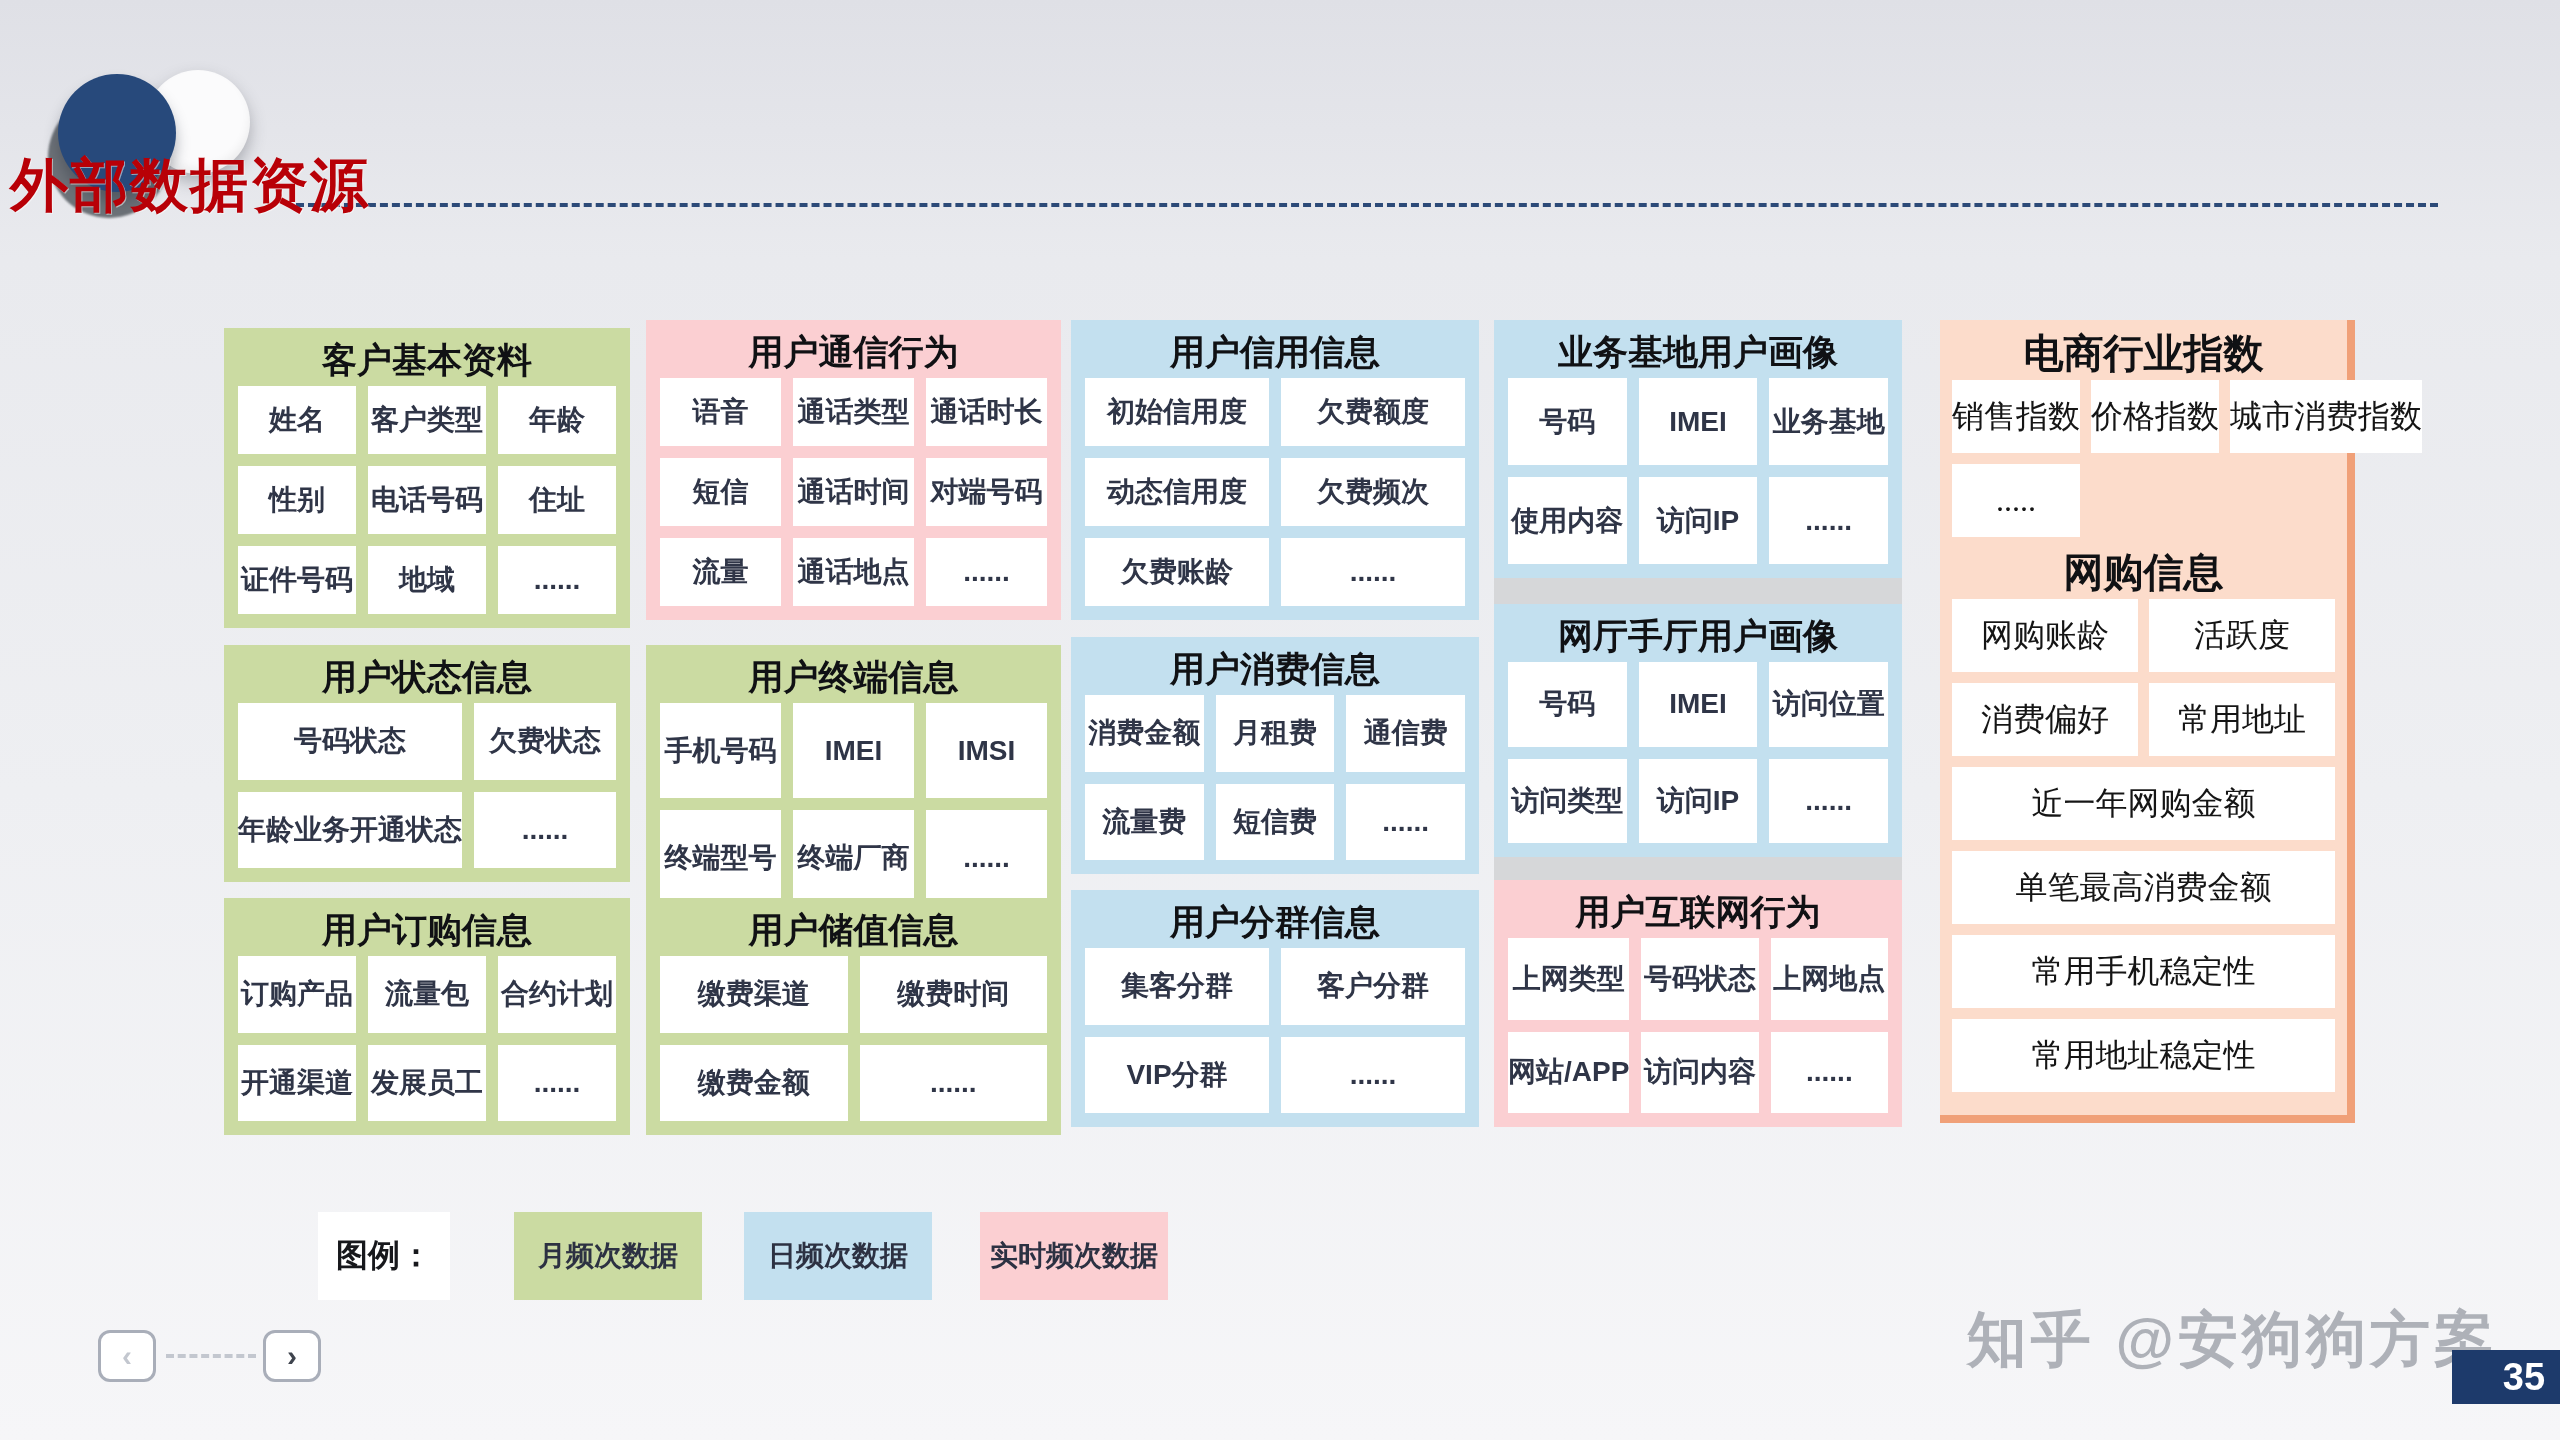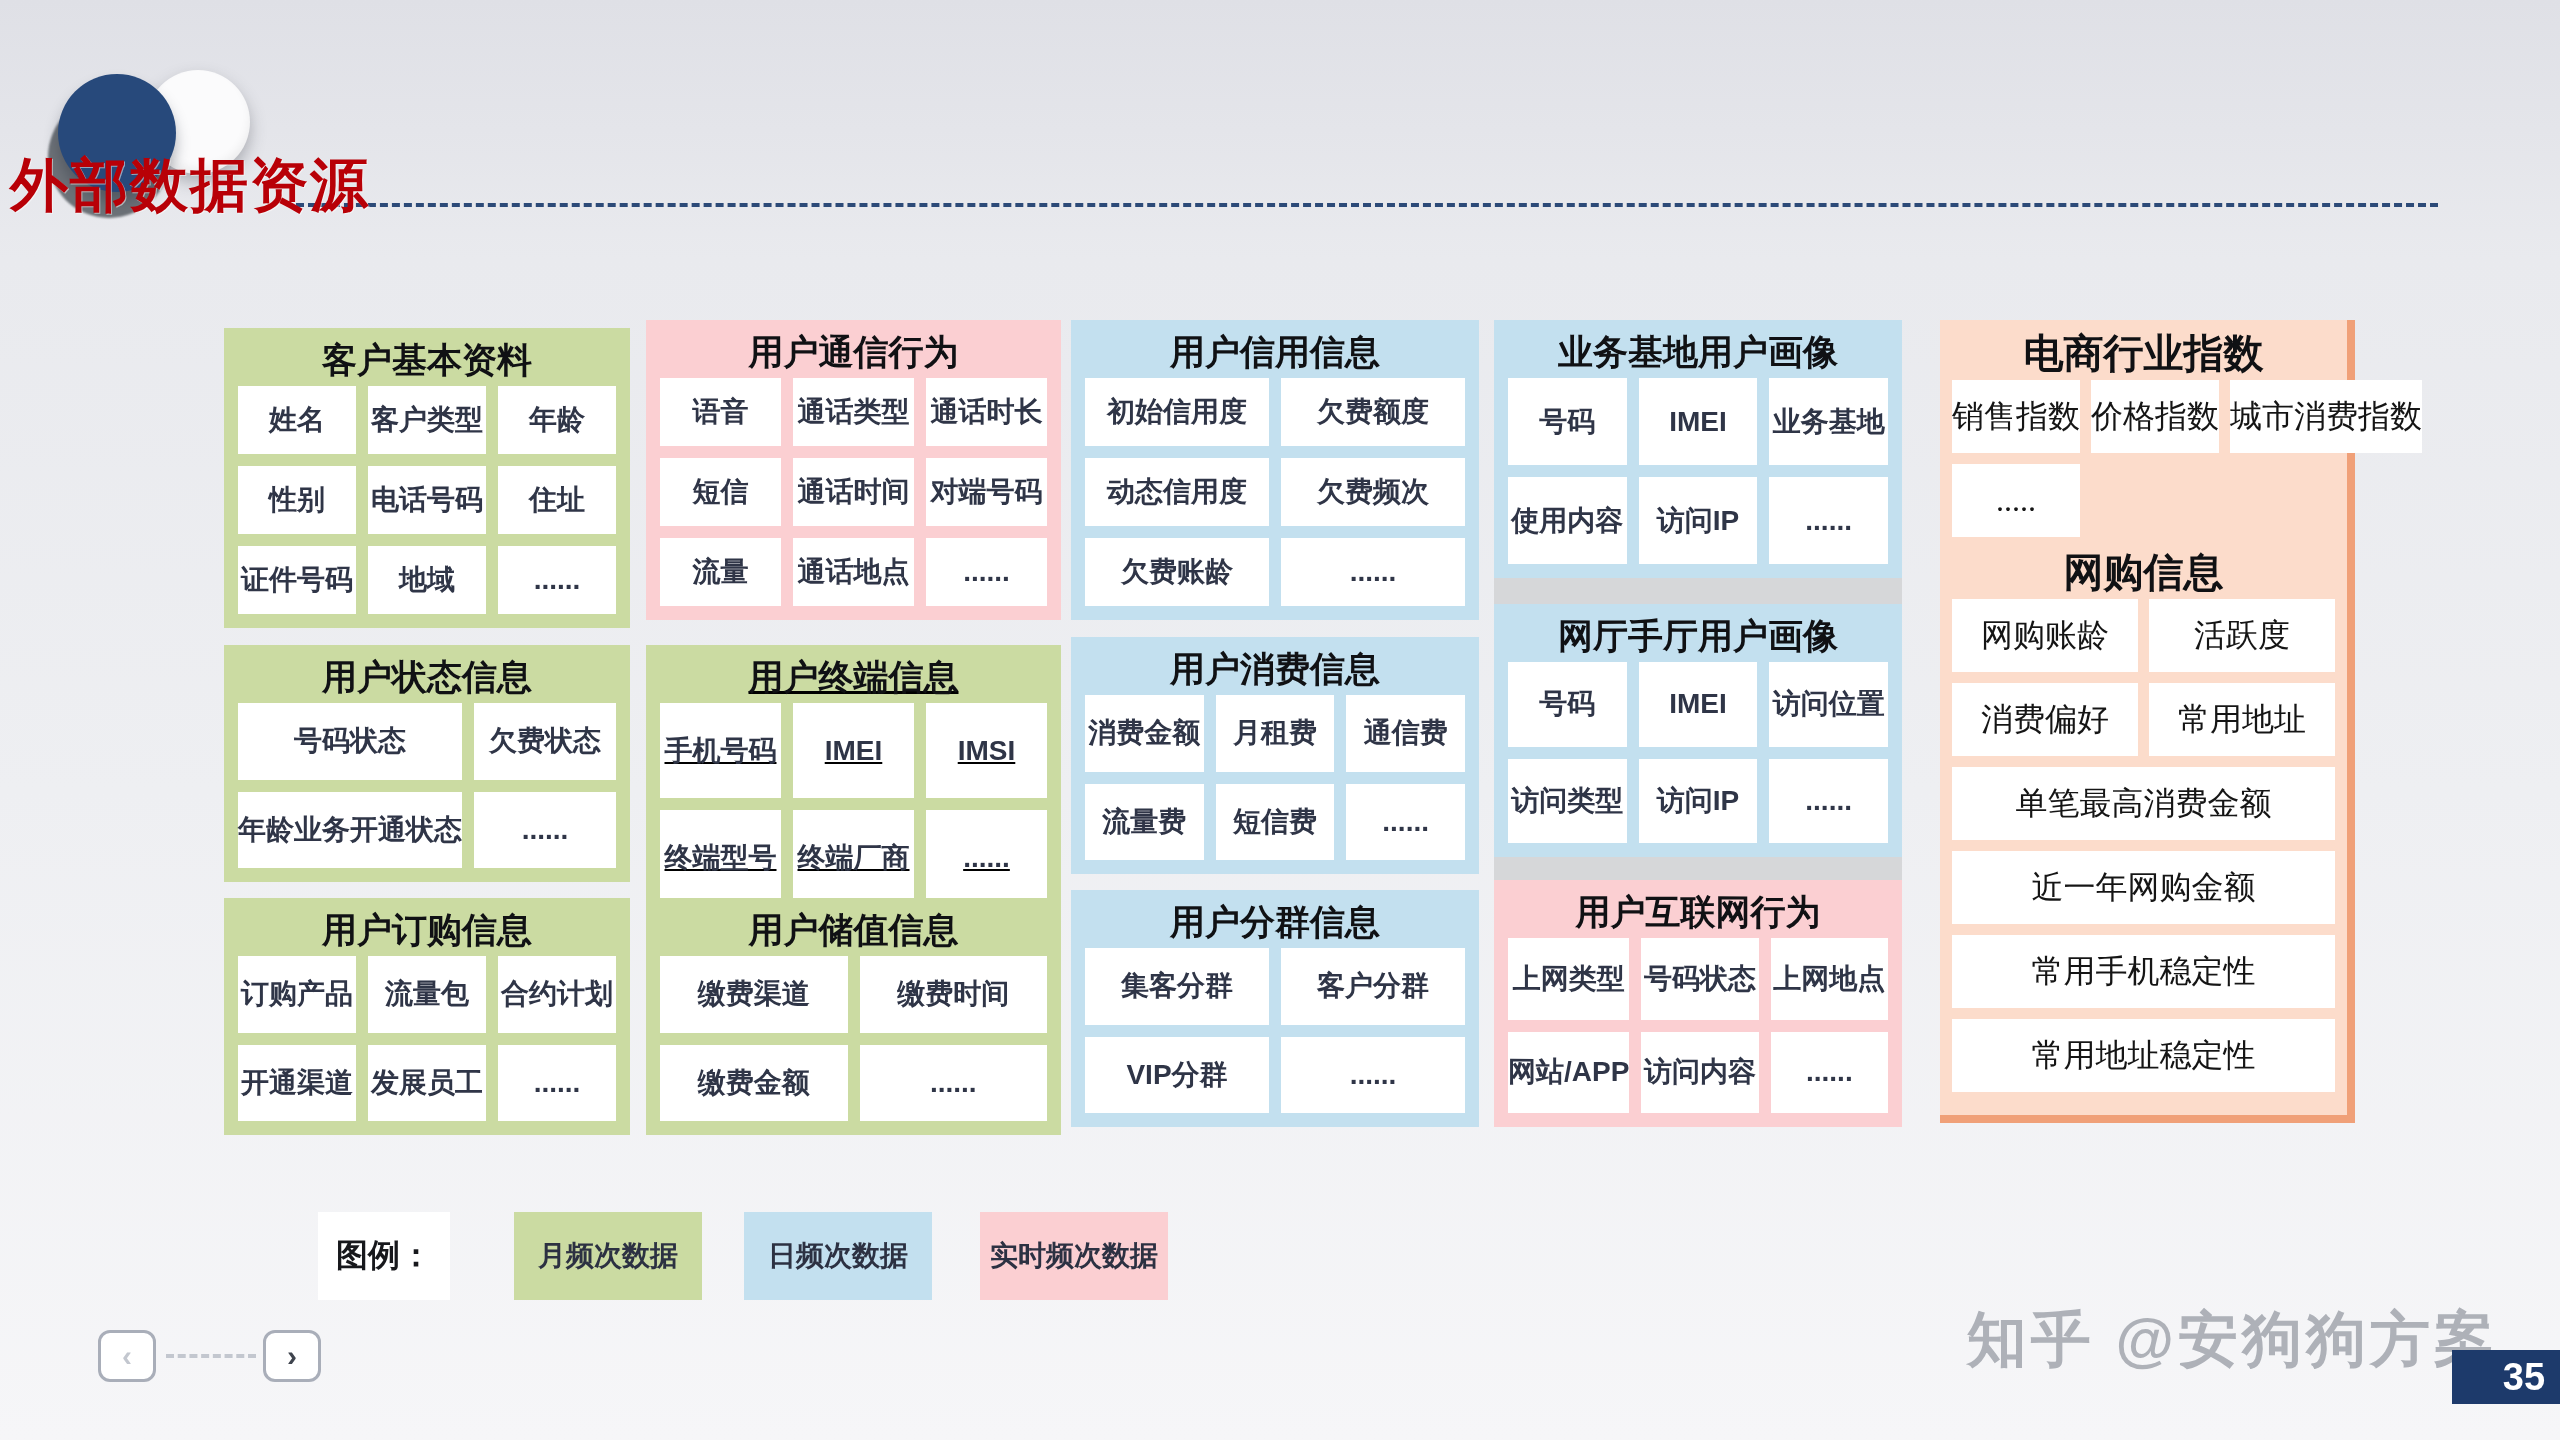--- a/index.html
+++ b/index.html
@@ -29,21 +29,21 @@
   .cell{background:#ffffff;display:flex;align-items:center;justify-content:center;
         font-size:28px;font-weight:600;color:#2f3547;white-space:nowrap;}
 
   .pos-basic   {left:224px; top:320px; width:406px; height:300px;}
   .pos-comm    {left:646px; top:320px; width:415px; height:300px;}
   .pos-credit  {left:1071px;top:320px; width:408px; height:300px;}
   .pos-base-profile{left:1494px;top:320px;width:408px;height:258px;}
   .pos-hall-profile{left:1494px;top:604px;width:408px;height:253px;}
   .pos-internet{left:1494px;top:880px;width:408px;height:247px;}
   .pos-status  {left:224px; top:637px; width:406px; height:237px;}
-  .pos-terminal{left:646px; top:637px; width:415px; height:274px;text-decoration:underline;}
+  .pos-terminal{left:646px; top:637px; width:415px; height:274px;}
   .pos-consume {left:1071px;top:637px; width:408px; height:237px;}
   .pos-order   {left:224px; top:890px; width:406px; height:237px;}
   .pos-stored  {left:646px; top:890px; width:415px; height:237px;}
   .pos-segment {left:1071px;top:890px; width:408px; height:237px;}
 
   .gray-band{position:absolute;left:1494px;width:408px;background:#d6d7d9;z-index:0;}
   .band-1{top:578px;height:26px;}
   .band-2{top:857px;height:23px;}
 
   
@@ -104,22 +104,22 @@
             <div class="cell">.....</div>
           </div>
         </section>
         <section class="panel type-ecommerce stacked">
           <div class="panel-title">网购信息</div>
           <div class="cells" style="grid-template-columns: repeat(2, 1fr);">
             <div class="cell">网购账龄</div>
             <div class="cell">活跃度</div>
             <div class="cell">消费偏好</div>
             <div class="cell">常用地址</div>
+            <div class="cell" style="grid-column: span 2;">近一年网购金额</div>
             <div class="cell" style="grid-column: span 2;">单笔最高消费金额</div>
-            <div class="cell" style="grid-column: span 2;">近一年网购金额</div>
             <div class="cell" style="grid-column: span 2;">常用手机稳定性</div>
             <div class="cell" style="grid-column: span 2;">常用地址稳定性</div>
           </div>
         </section>
       </div>
   <section class="panel type-month pos-basic">
         <div class="panel-title">客户基本资料</div>
         <div class="cells" style="grid-template-columns: repeat(3, 1fr);">
           <div class="cell">姓名</div>
           <div class="cell">客户类型</div>

